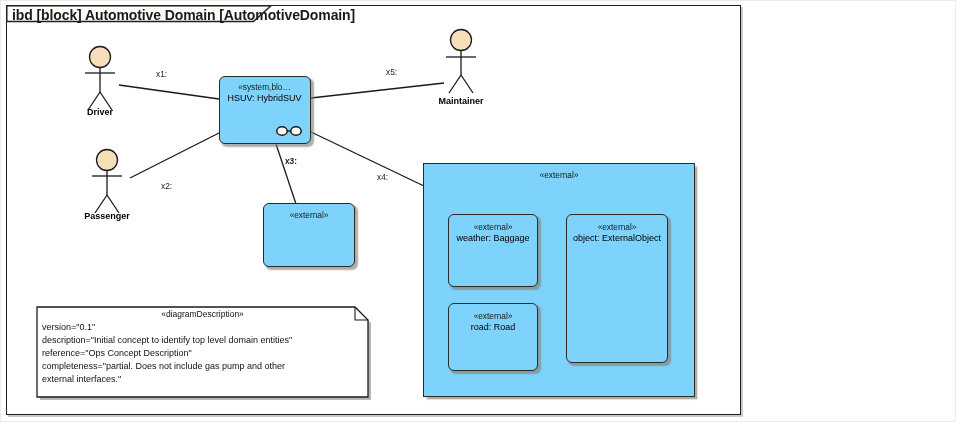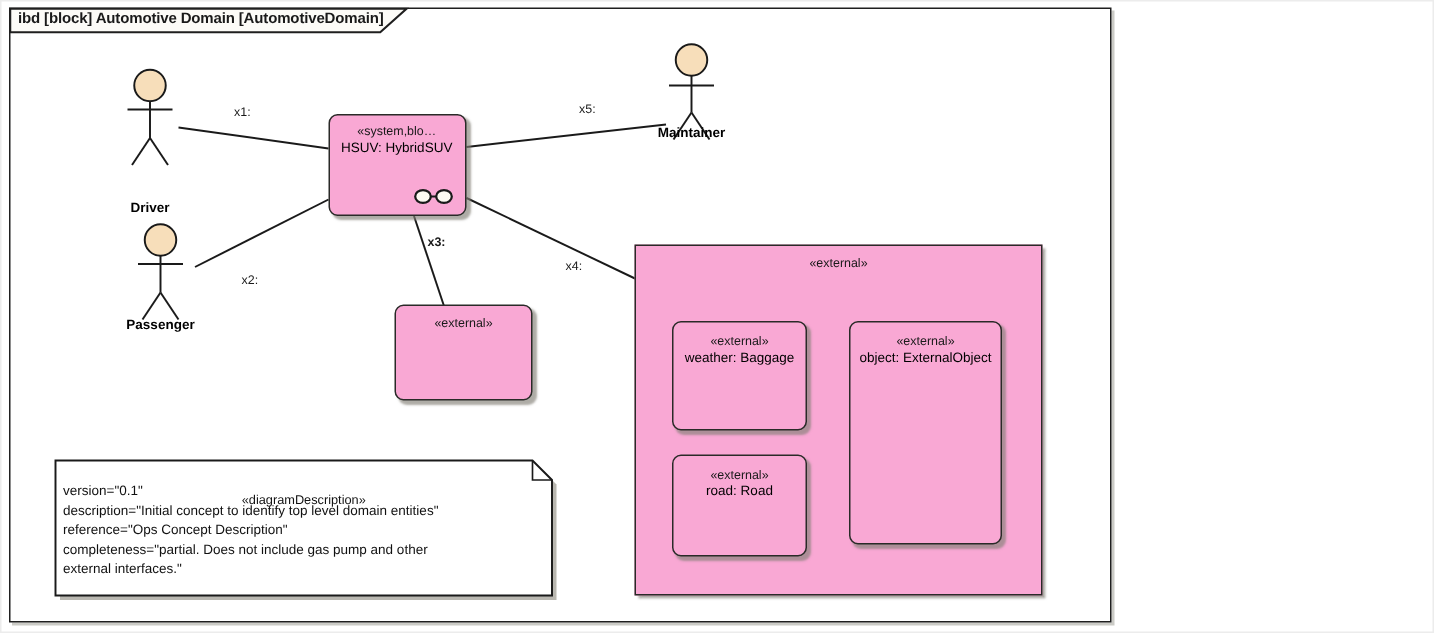--- a/index.html
+++ b/index.html
@@ -9,36 +9,36 @@
     box-shadow:inset 0 0 0 1px #ececec;
   }
   .layer{position:absolute;left:0;top:0;width:956px;height:422px;}
   .frame{
     position:absolute;left:6px;top:5px;width:733px;height:408px;
     border:1.6px solid #1f1f1f;background:#fff;
     box-shadow:2px 2px 0 #cscsc4; box-shadow:2px 2px 0 #cbcbc6;
   }
   .frame-title{
     position:absolute;left:12px;top:7px;width:250px;
-    font-size:10px;font-weight:bold;white-space:nowrap;letter-spacing:-0.1px;
+    font-size:14px;font-weight:bold;white-space:nowrap;letter-spacing:-0.1px;
   }
   .block{
-    position:absolute;background:#f9a8d4;border:1.3px solid #2a2a28;
+    position:absolute;background:#7dd3fc;border:1.3px solid #2a2a28;
     box-shadow:2.5px 2.5px 1.5px rgba(130,128,118,0.65);
     text-align:center;box-sizing:border-box;
   }
   .rounded{border-radius:6px;}
   .stereo{font-size:8.3px;line-height:11px;color:#1a1a1a;}
   .bname{font-size:9px;font-weight:normal;line-height:11.5px;color:#000;padding:0 3px;}
   .actor-label{
     position:absolute;text-align:center;font-size:9px;font-weight:bold;color:#000;
   }
   .conn-label{position:absolute;font-size:8.3px;color:#1a1a1a;}
   .note-text{position:absolute;font-size:9px;line-height:13px;color:#111;white-space:nowrap;}
-  .note-stereo{position:absolute;text-align:center;font-size:8.5px;color:#111;margin-top:19px;}
+  .note-stereo{position:absolute;text-align:center;font-size:8.5px;color:#111;}
   .hsuv-icon{position:absolute;right:8px;bottom:6px;}
 </style>
 </head>
 <body>
 
 <div class="canvas">
 
   <div class="frame"></div>
 
   <svg class="layer" viewBox="0 0 956 422">
@@ -112,23 +112,23 @@
       <div class="stereo">«external»</div>
       <div class="bname">object: ExternalObject</div>
     </div>
 
     <div class="block rounded" style="left:24px;top:139px;width:90px;height:68px;padding-top:7px;">
       <div class="stereo">«external»</div>
       <div class="bname">road: Road</div>
     </div>
   </div>
 
-  <div class="actor-label" style="left:70px;top:107px;width:60px;margin-top:26px;">Driver</div>
+  <div class="actor-label" style="left:70px;top:107px;width:60px;">Driver</div>
   <div class="actor-label" style="left:67px;top:211px;width:80px;">Passenger</div>
-  <div class="actor-label" style="left:420px;top:83px;width:82px;">Maintainer</div>
+  <div class="actor-label" style="left:420px;top:96px;width:82px;">Maintainer</div>
 
   <div class="conn-label" style="left:156px;top:69px;">x1:</div>
   <div class="conn-label" style="left:161px;top:140px;margin-top:41px;">x2:</div>
   <div class="conn-label" style="left:285px;top:156px;font-weight:bold;">x3:</div>
   <div class="conn-label" style="left:377px;top:172px;">x4:</div>
   <div class="conn-label" style="left:362px;top:67px;margin-left:24px;">x5:</div>
 
   <div class="note-stereo" style="left:37px;top:309px;width:331px;">«diagramDescription»</div>
   <div class="note-text" style="left:42px;top:321px;">version="0.1"</div>
   <div class="note-text" style="left:42px;top:334px;">description="Initial concept to identify top level domain entities"</div>

